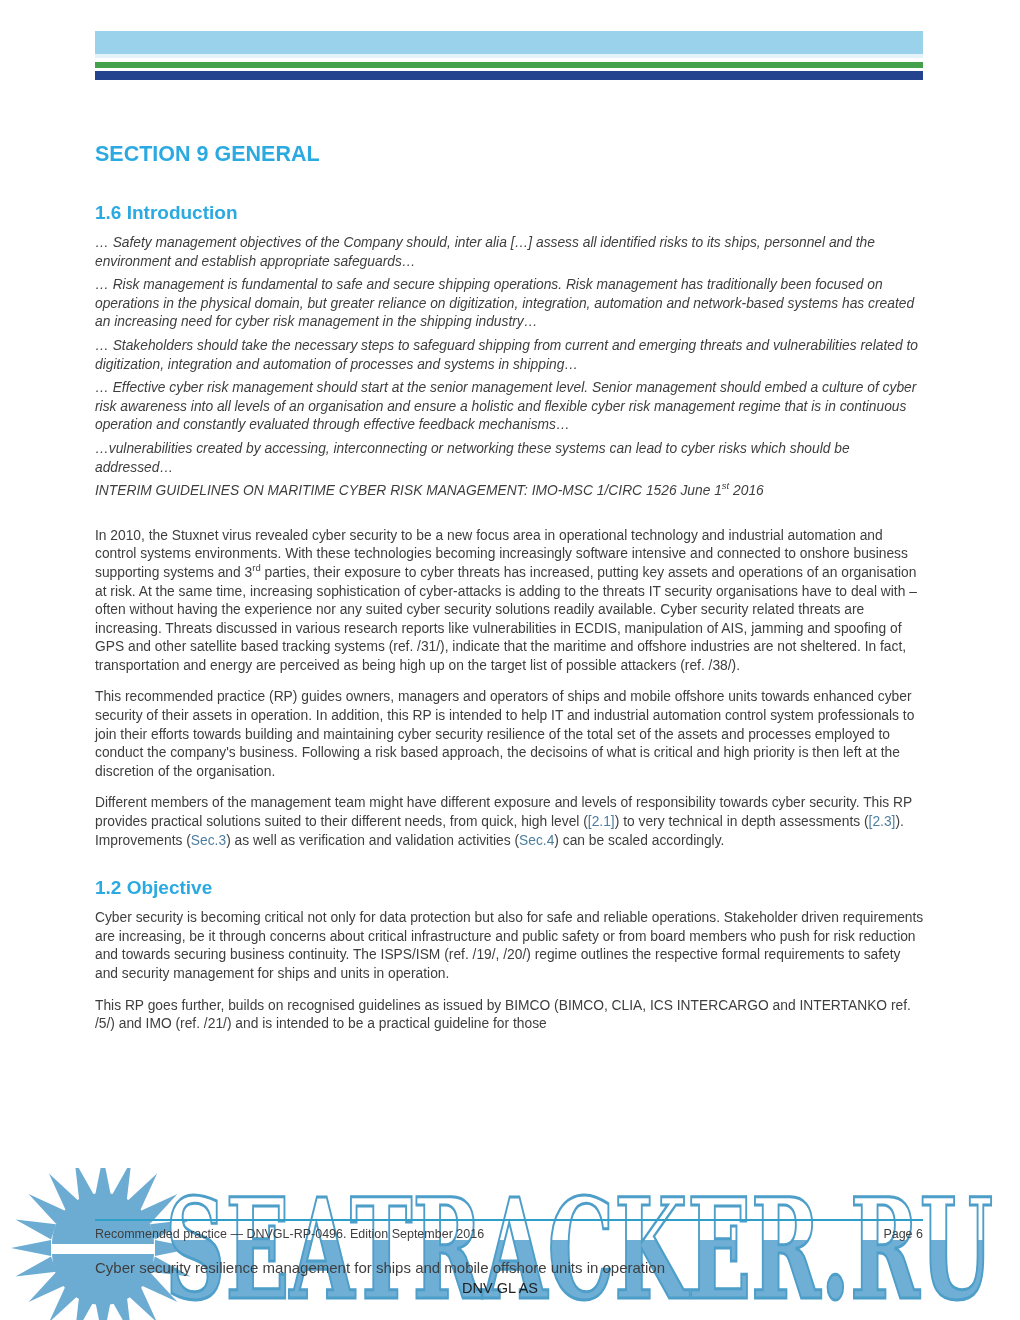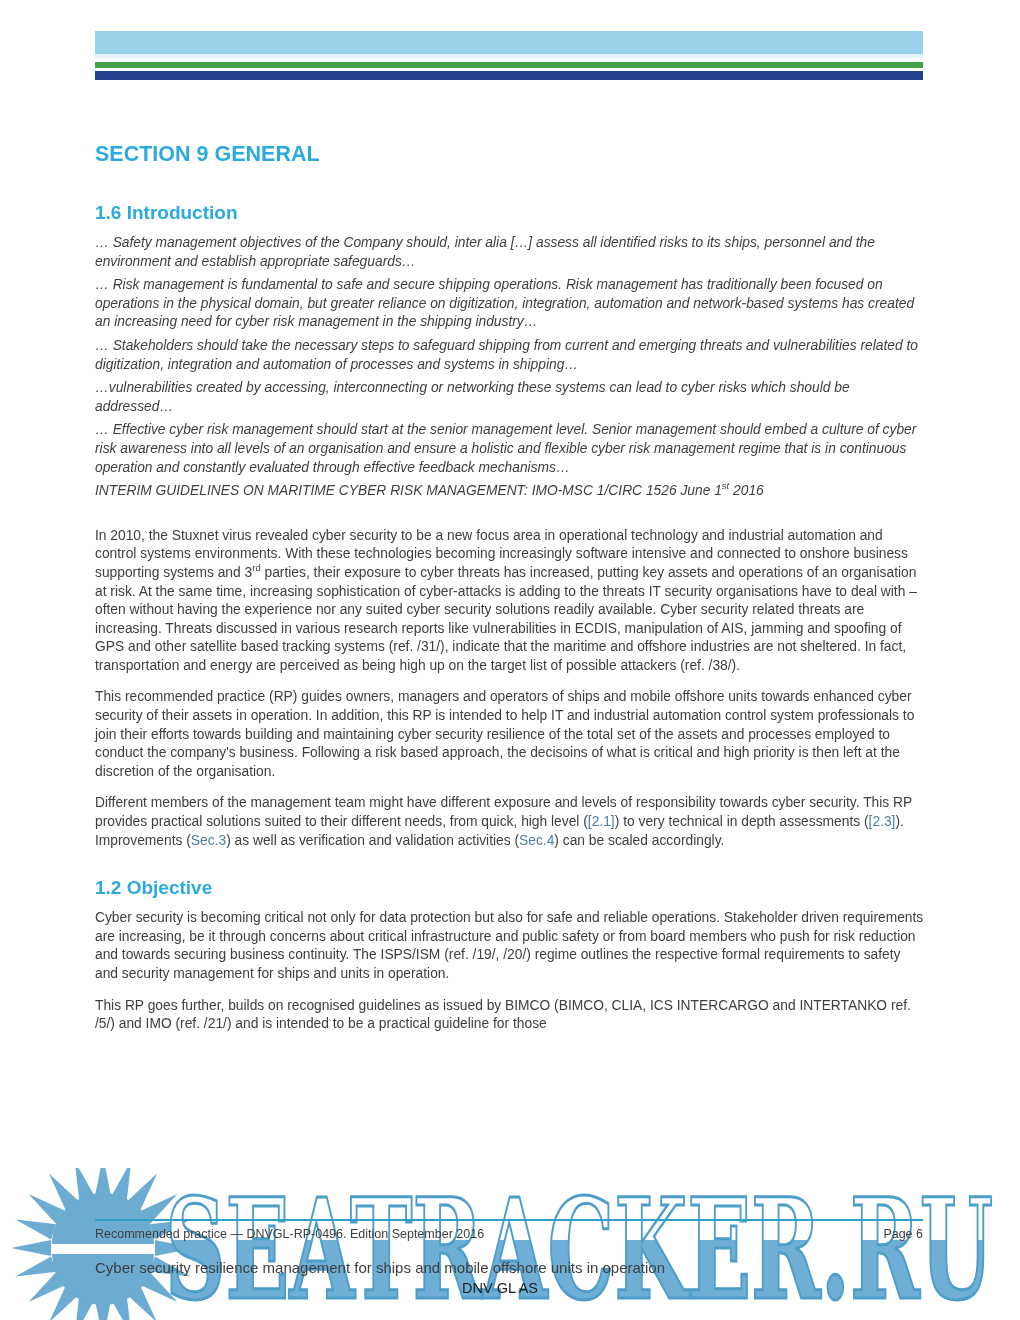--- a/index.html
+++ b/index.html
@@ -102,22 +102,22 @@
   </svg>
 
   <div class="content">
     <h1 class="section">SECTION 9 GENERAL</h1>
 
     <h2 class="sub">1.6 Introduction</h2>
 
     <p class="quote">… Safety management objectives of the Company should, inter alia […] assess all identified risks to its ships, personnel and the environment and establish appropriate safeguards…</p>
     <p class="quote">… Risk management is fundamental to safe and secure shipping operations. Risk management has traditionally been focused on operations in the physical domain, but greater reliance on digitization, integration, automation and network-based systems has created an increasing need for cyber risk management in the shipping industry…</p>
     <p class="quote">… Stakeholders should take the necessary steps to safeguard shipping from current and emerging threats and vulnerabilities related to digitization, integration and automation of processes and systems in shipping…</p>
+    <p class="quote">… Effective cyber risk management should start at the senior management level. Senior management should embed a culture of cyber risk awareness into all levels of an organisation and ensure a holistic and flexible cyber risk management regime that is in continuous operation and constantly evaluated through effective feedback mechanisms…</p>
     <p class="quote">…vulnerabilities created by accessing, interconnecting or networking these systems can lead to cyber risks which should be addressed…</p>
-    <p class="quote">… Effective cyber risk management should start at the senior management level. Senior management should embed a culture of cyber risk awareness into all levels of an organisation and ensure a holistic and flexible cyber risk management regime that is in continuous operation and constantly evaluated through effective feedback mechanisms…</p>
     <p class="quote gap-after">INTERIM GUIDELINES ON MARITIME CYBER RISK MANAGEMENT: IMO-MSC 1/CIRC 1526 June 1<sup>st</sup> 2016</p>
 
     <p class="body-par">In 2010, the Stuxnet virus revealed cyber security to be a new focus area in operational technology and industrial automation and control systems environments. With these technologies becoming increasingly software intensive and connected to onshore business supporting systems and 3<sup>rd</sup> parties, their exposure to cyber threats has increased, putting key assets and operations of an organisation at risk. At the same time, increasing sophistication of cyber-attacks is adding to the threats IT security organisations have to deal with – often without having the experience nor any suited cyber security solutions readily available. Cyber security related threats are increasing. Threats discussed in various research reports like vulnerabilities in ECDIS, manipulation of AIS, jamming and spoofing of GPS and other satellite based tracking systems (ref. /31/), indicate that the maritime and offshore industries are not sheltered. In fact, transportation and energy are perceived as being high up on the target list of possible attackers (ref. /38/).</p>
     <p class="body-par">This recommended practice (RP) guides owners, managers and operators of ships and mobile offshore units towards enhanced cyber security of their assets in operation. In addition, this RP is intended to help IT and industrial automation control system professionals to join their efforts towards building and maintaining cyber security resilience of the total set of the assets and processes employed to conduct the company's business. Following a risk based approach, the decisoins of what is critical and high priority is then left at the discretion of the organisation.</p>
     <p class="body-par">Different members of the management team might have different exposure and levels of responsibility towards cyber security. This RP provides practical solutions suited to their different needs, from quick, high level (<span class="xref">[2.1]</span>) to very technical in depth assessments (<span class="xref">[2.3]</span>). Improvements (<span class="xref">Sec.3</span>) as well as verification and validation activities (<span class="xref">Sec.4</span>) can be scaled accordingly.</p>
 
     <h2 class="sub sub2">1.2 Objective</h2>
 
     <p class="body-par">Cyber security is becoming critical not only for data protection but also for safe and reliable operations. Stakeholder driven requirements are increasing, be it through concerns about critical infrastructure and public safety or from board members who push for risk reduction and towards securing business continuity. The ISPS/ISM (ref. /19/, /20/) regime outlines the respective formal requirements to safety and security management for ships and units in operation.</p>
     <p class="body-par">This RP goes further, builds on recognised guidelines as issued by BIMCO (BIMCO, CLIA, ICS INTERCARGO and INTERTANKO ref. /5/) and IMO (ref. /21/) and is intended to be a practical guideline for those</p>

